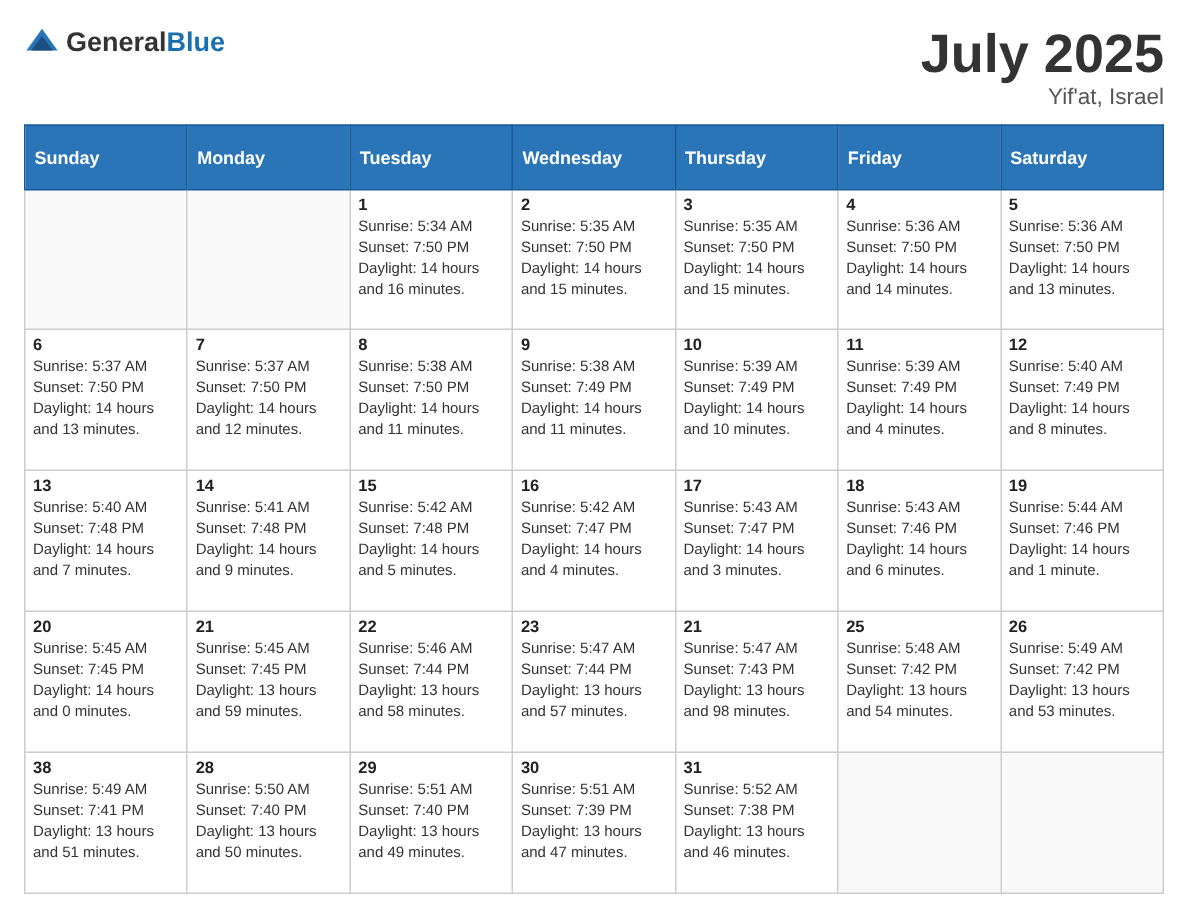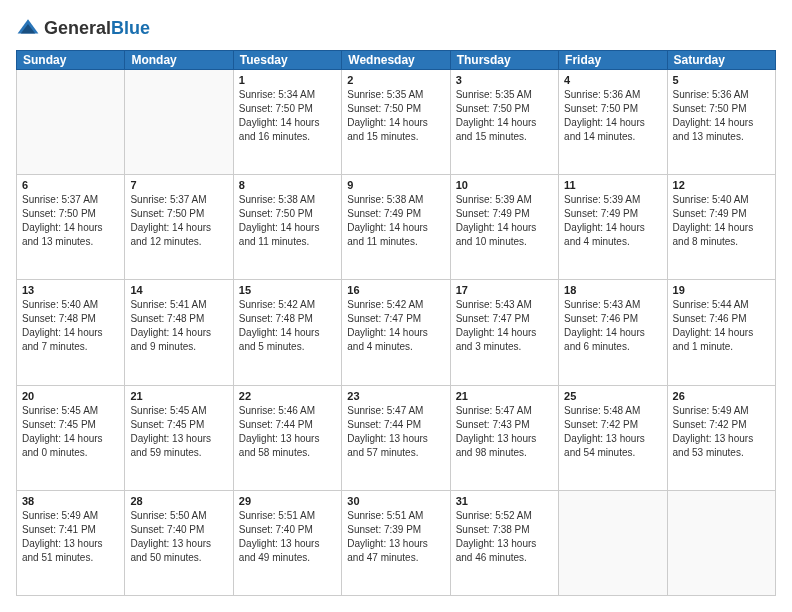--- a/index.html
+++ b/index.html
@@ -59,21 +59,21 @@
       flex: 1;
       border: 1px solid #ccc;
       border-collapse: collapse;
       width: 100%;
       table-layout: fixed;
     }
     .calendar th {
       background-color: #2a75b8;
       color: #fff;
       text-align: left;
-      padding: 2px 6px;
+      padding: 14px 6px;
       font-size: 12px;
       border: 1px solid #1a5a98;
     }
     .calendar td {
       border: 1px solid #ccc;
       vertical-align: top;
       padding: 4px 5px;
       font-size: 9.5px;
       color: #333;
       height: 80px;
@@ -100,20 +100,24 @@
 <div class="page">
   <div class="header">
     <div class="logo">
       <svg class="logo-icon" viewBox="0 0 30 30" xmlns="http://www.w3.org/2000/svg">
         <polygon points="15,4 28,22 2,22" fill="#2a75b8"></polygon>
         <polygon points="15,10 24,22 6,22" fill="#1a4f80"></polygon>
       </svg>
       <div>
         <span class="logo-text-general">General</span><span class="logo-text-blue">Blue</span>
       </div>
+    </div>
+    <div class="title-block">
+      <div class="month-title">July 2025</div>
+      <div class="location">Yif'at, Israel</div>
     </div>
   </div>
 
   <table class="calendar">
     <thead>
       <tr>
         <th>Sunday</th>
         <th>Monday</th>
         <th>Tuesday</th>
         <th>Wednesday</th>

